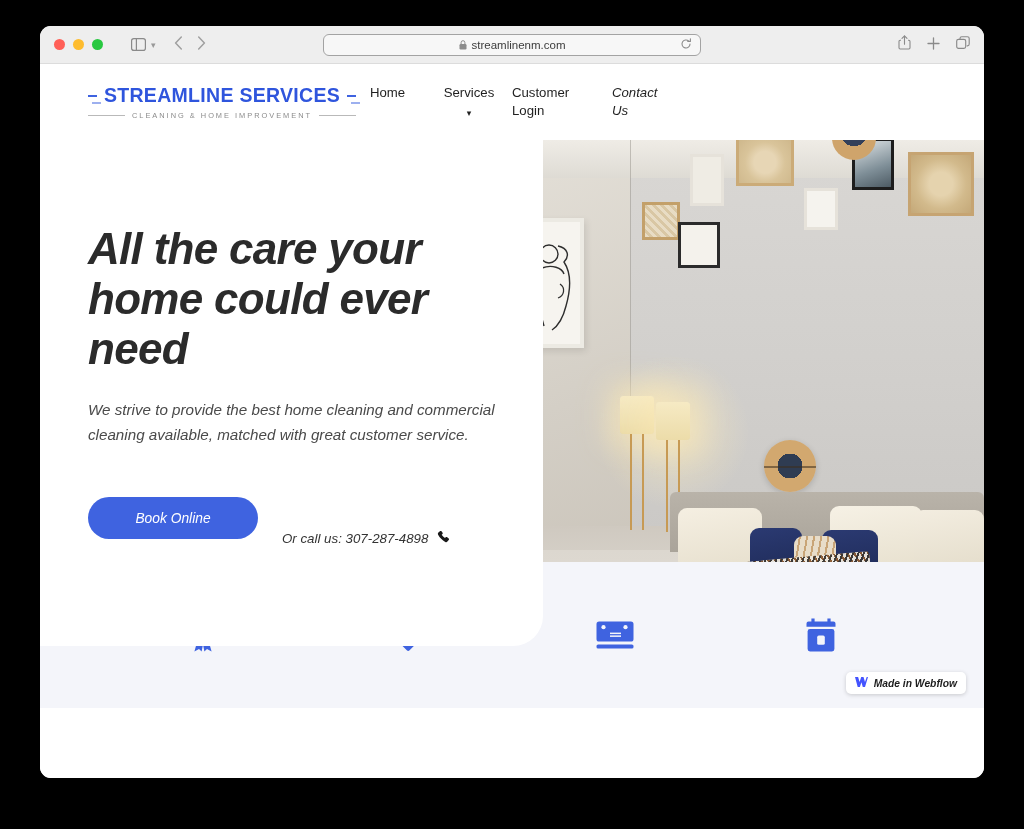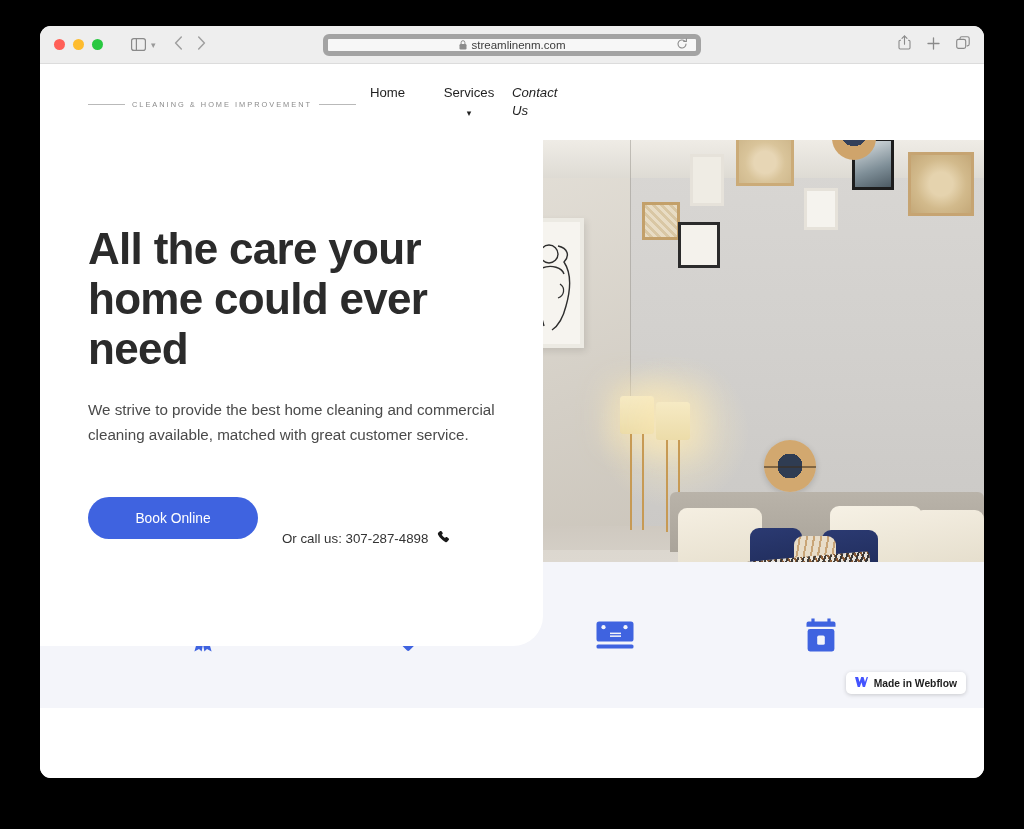--- a/index.html
+++ b/index.html
@@ -34,21 +34,21 @@
   .chrome-btns { display: flex; align-items: center; gap: 2px; margin-left: 22px; }
   .cbtn { width: 26px; height: 24px; display: flex; align-items: center; justify-content: center;
           color: #8a8a8a; }
   .cbtn svg { display: block; }
   .chev-small { font-size: 9px; color: #999; margin-left: -2px; }
   .navarrows { display: flex; align-items: center; gap: 14px; margin-left: 18px; color: #a0a0a0; }
 
   .urlbar {
     position: absolute; left: 50%; transform: translateX(-50%);
     width: 378px; height: 22px;
-    background: #f7f7f7; border: 5px solid #a3a3a3; border-radius: 6px;
+    background: #f7f7f7; border: 1px solid #a3a3a3; border-radius: 6px;
     display: flex; align-items: center; justify-content: center;
     font-size: 11.5px; color: #3c3c3c; text-align: right;
   }
   .urlbar .lock { margin-right: 5px; display: inline-flex; }
   .reload { position: absolute; right: 8px; top: 50%; transform: translateY(-50%); color: #8c8c8c; }
 
   .right-tools { position: absolute; right: 14px; display: flex; align-items: center; gap: 16px; color: #8a8a8a; }
 
   
   .page { position: relative; width: 944px; height: 714px; background: #fff; overflow: hidden; }
@@ -82,21 +82,21 @@
   .chev { font-size: 9px; color: #222; }
   .book-btn {
     margin-left: auto; margin-right: 6px;
     width: 106px; height: 50px; border-radius: 26px;
     background: #3f63e0; color: #fff;
     display: flex; align-items: center; justify-content: center; text-align: center;
     font-size: 13.4px; line-height: 1.35; white-space: pre-line;
   }
 
   
-  .hero { position: relative; height: 568px; background: #22c55e; }
+  .hero { position: relative; height: 568px; background: #22c55e; font-style: italic; }
   .hero-photo {
     position: absolute; left: 472px; top: 0; width: 472px; height: 506px;
     overflow: hidden;
   }
   .hero-panel {
     position: absolute; left: 0; top: 0; width: 503px; height: 506px;
     background: #fff; z-index: 3;
     border-bottom-right-radius: 30px;
   }
   .panel-notch {
@@ -298,34 +298,43 @@
             </svg>
         </div>
       </div>
     </div>
 
     <div class="page">
 
       <div class="site-header">
 
         <div class="logo">
+          <div class="logo-row1">
+            <span class="logo-line"></span>
+            <span class="logo-name">STREAMLINE SERVICES</span>
+            <span class="logo-line"></span>
+          </div>
           <div class="logo-row2">
             <span class="logo-line2"></span>
             <span class="logo-sub">CLEANING &amp; HOME IMPROVEMENT</span>
             <span class="logo-line2"></span>
           </div>
         </div>
 
         <div class="nav">
           <div class="nav-item nav-1">
             <span class="lbl">Home</span>
           </div>
           <div class="nav-item nav-2">
             <span class="lbl">Services</span>
             <span class="chev">▾</span>
+          </div>
+          <div class="nav-item nav-3">
+            <span class="lbl">Customer
+Login</span>
           </div>
           <div class="nav-item nav-5">
             <span class="lbl">Contact
 Us</span>
           </div>
         </div>
       </div>
 
       <div class="hero">
 

